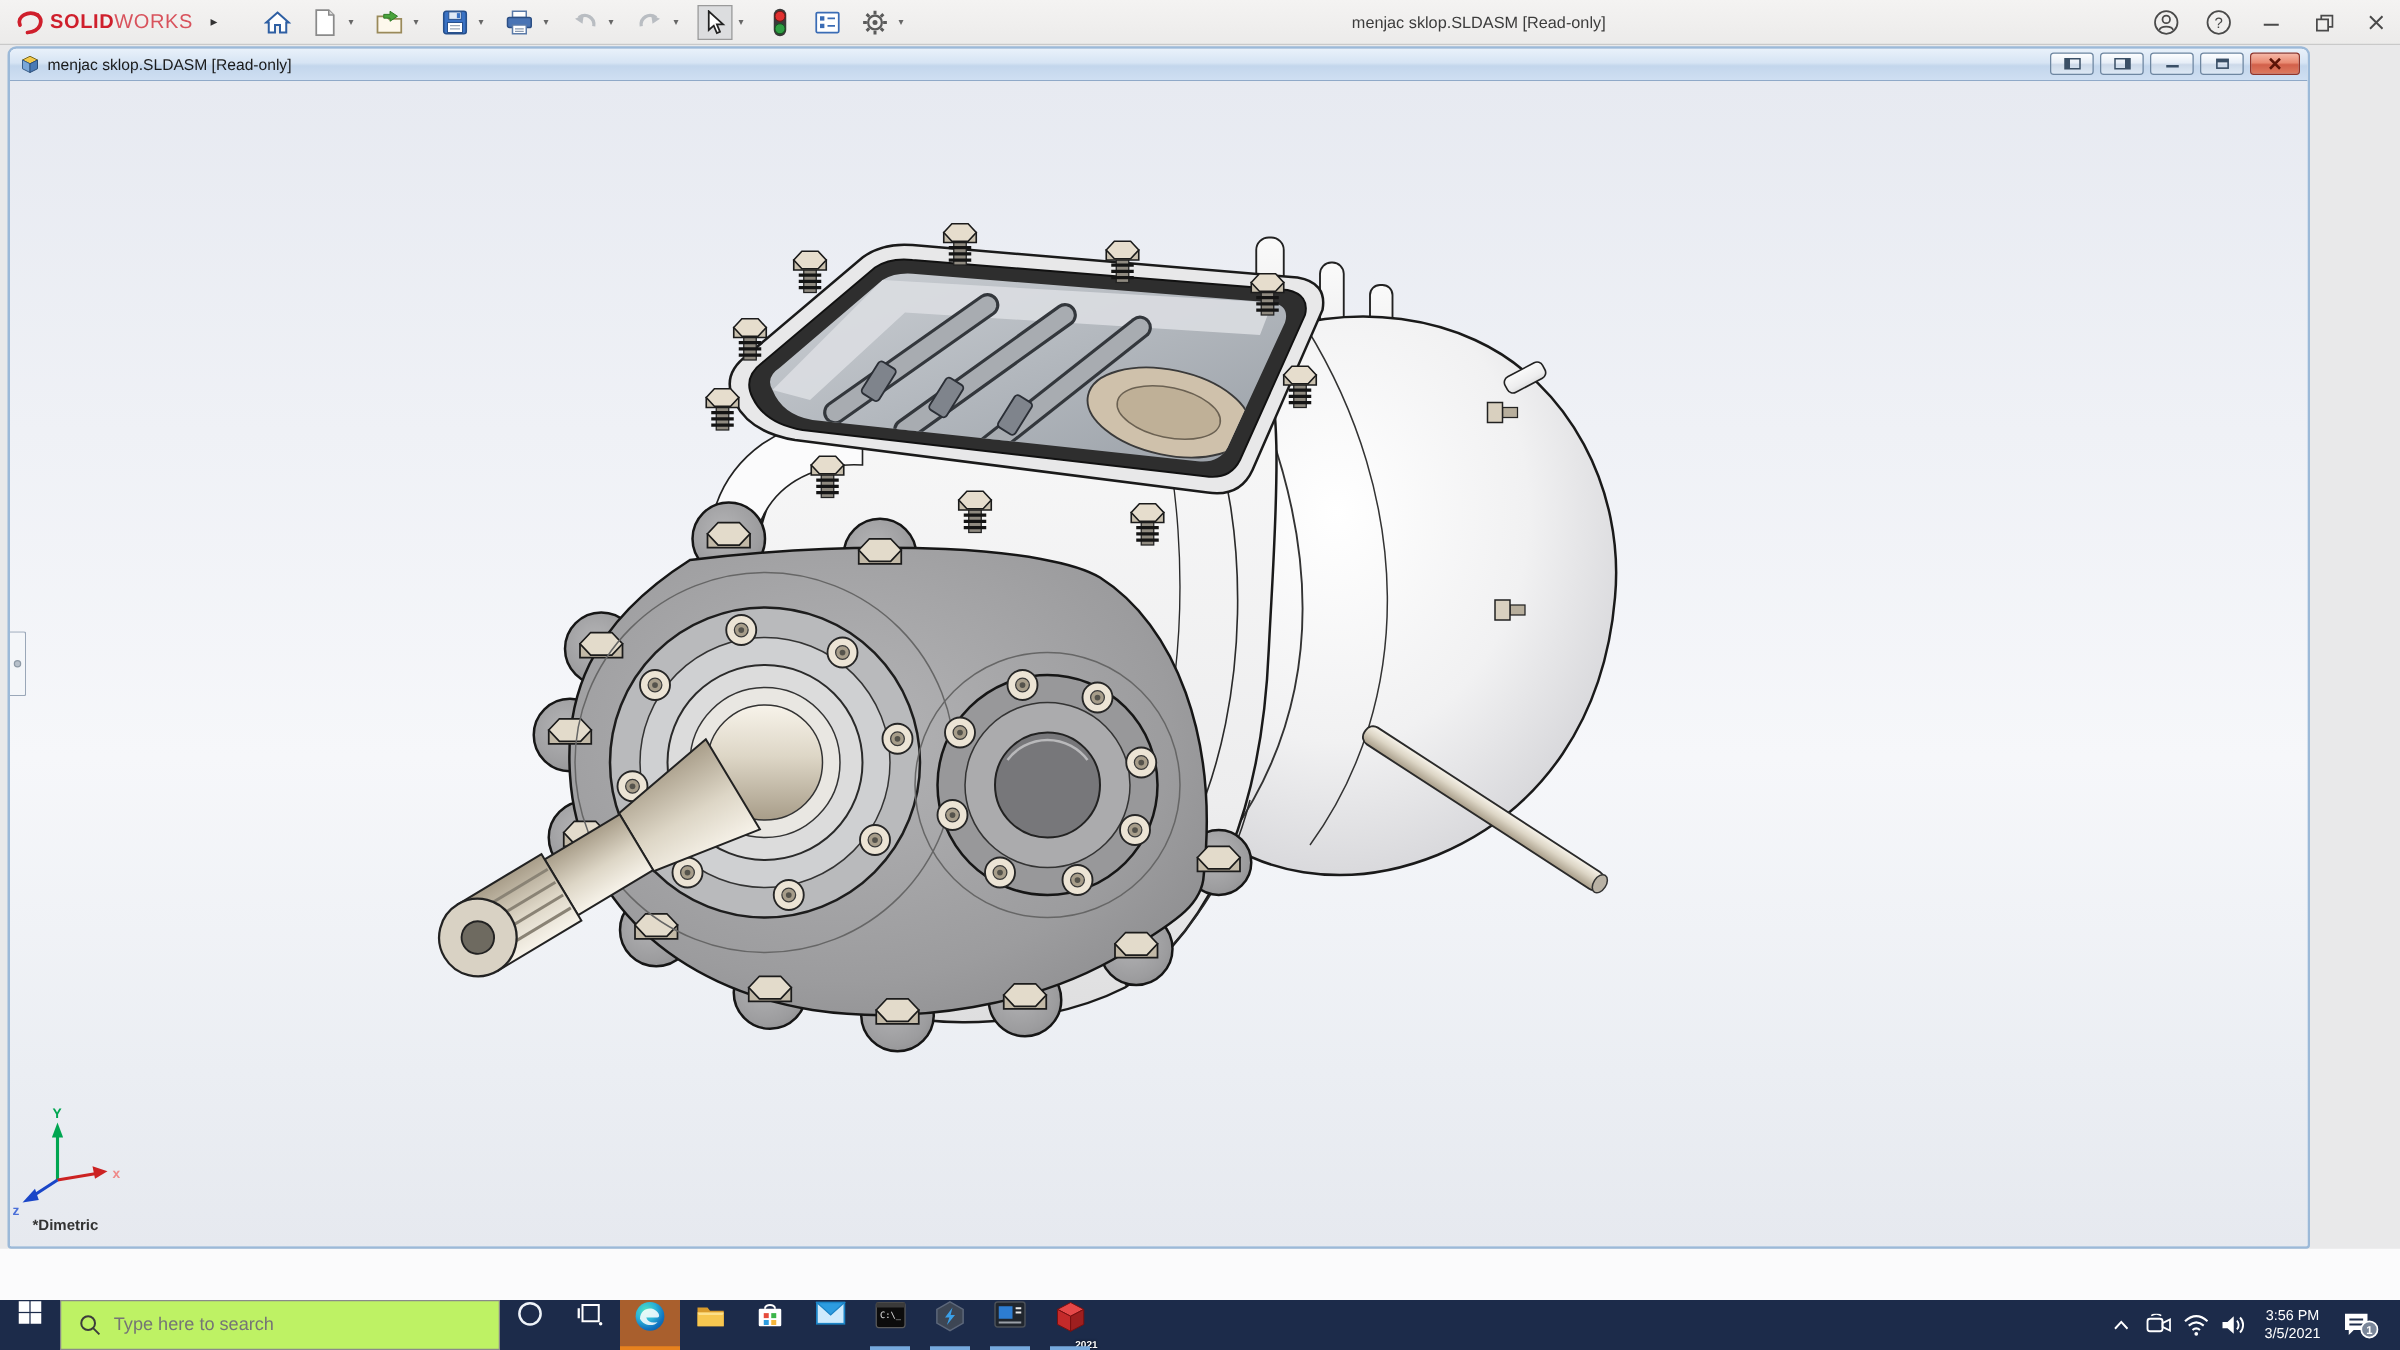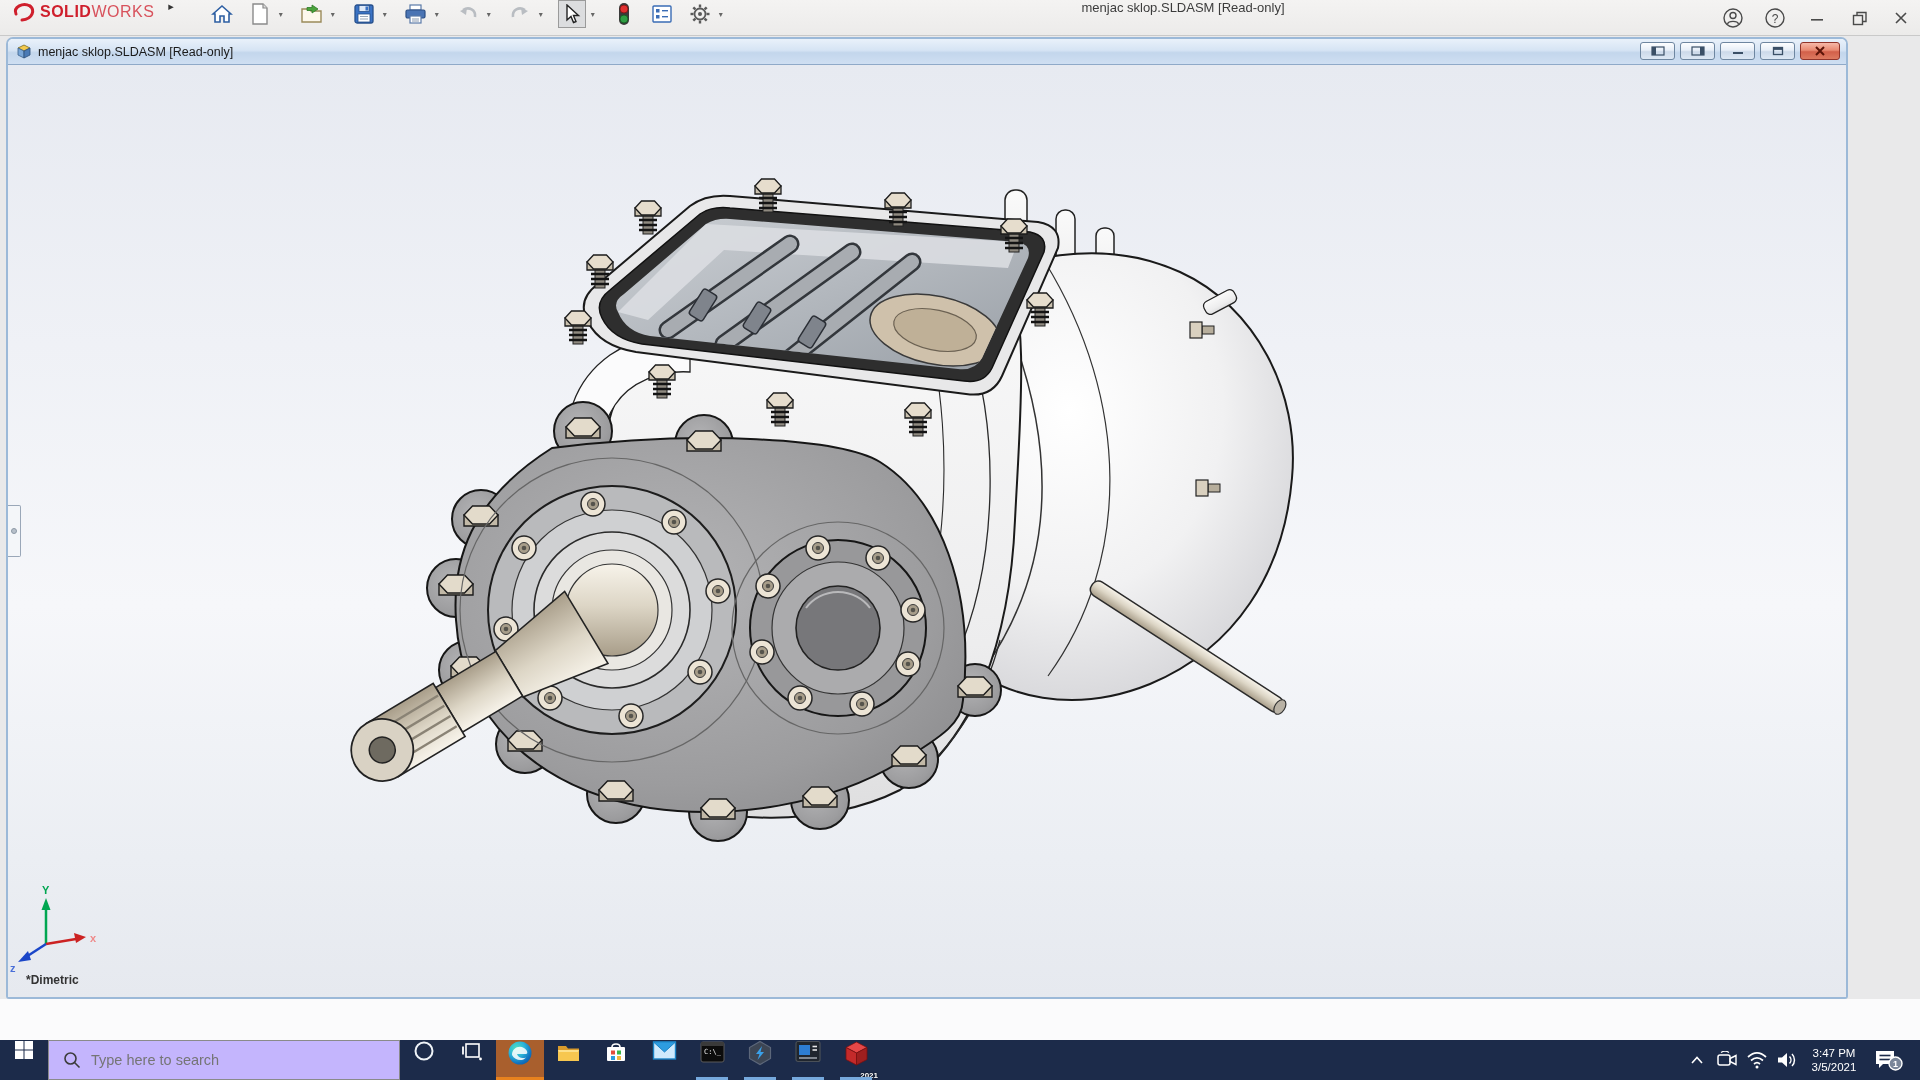--- a/index.html
+++ b/index.html
@@ -1,20 +1,20 @@
 <!DOCTYPE html>
 <html><head>
 <meta charset="utf-8">
 <style>
   * { margin:0; padding:0; box-sizing:border-box; }
   html,body { width:1920px; height:1080px; overflow:hidden; background:#000; }
   .screen { position:relative; width:1920px; height:1080px; font-family:"Liberation Sans", sans-serif; background:#e9e9ea; }
 
   
-  .titlebar { position:absolute; left:0; top:0; width:1920px; height:36px; background:linear-gradient(180deg,#f4f3f2,#eceBea); background-color:#f1f0ef; border-bottom:1px solid #c9c9c9; display:flex; align-items:flex-start; }
+  .titlebar { position:absolute; left:0; top:0; width:1920px; height:36px; background:linear-gradient(180deg,#f4f3f2,#eceBea); background-color:#f1f0ef; border-bottom:1px solid #c9c9c9; display:flex; align-items:center; }
   .brand { display:flex; align-items:center; margin-left:10px; }
   .brand .mark { width:26px; height:24px; margin-right:4px; }
   .brand .b1 { color:#cf1f2c; font-weight:bold; font-size:16px; letter-spacing:.5px; }
   .brand .b2 { color:#d8525c; font-size:16px; letter-spacing:.5px; }
   .flyout { margin-left:14px; color:#333; font-size:11px; cursor:pointer; }
   .qat { display:flex; align-items:center; margin-left:34px; }
   .tbtn { width:28px; height:28px; display:flex; align-items:center; justify-content:center; border:1px solid transparent; }
   .tbtn.active { background:#dcdddf; border:1px solid #9a9a9a; }
   .tdrop { width:14px; height:28px; display:flex; align-items:center; justify-content:center; font-size:8px; color:#666; }
   .tgap { width:10px; }
@@ -41,21 +41,21 @@
   .fm-tab { position:absolute; left:0; top:440px; width:13px; height:52px; background:#f4f6f9; border:1px solid #9aa7b8; border-left:none; border-radius:0 2px 2px 0; display:flex; align-items:center; justify-content:center; cursor:pointer; }
   .fm-tab .dot { width:6px; height:6px; border-radius:50%; background:#b7c0ca; border:1px solid #8d99a6; }
   .view-label { position:absolute; left:18px; top:908px; font-size:12px; font-weight:bold; color:#333; }
 
   
   .taskbar { position:absolute; left:0; top:1040px; width:1920px; height:40px; background:#1c2b4a; display:flex; align-items:stretch; }
   .tb-item { width:48px; display:flex; align-items:flex-start; justify-content:center; position:relative; cursor:pointer; }
   .tb-item .runline { position:absolute; left:8px; right:8px; bottom:0; height:3px; background:#76a9dd; }
   .tb-item.edge { background:#a95f2d; }
   .tb-item.edge .runline { background:#e8821e; left:0; right:0; }
-  .tb-search { width:352px; background:#c4b5fd; border:1px solid #8a8a8a; display:flex; align-items:center; cursor:text; }
+  .tb-search { width:352px; background:#bef264; border:1px solid #8a8a8a; display:flex; align-items:center; cursor:text; }
   .tb-search input { border:none; outline:none; background:transparent; font-size:14.5px; color:#4a4a4a; font-family:"Liberation Sans",sans-serif; width:280px; }
   .tb-search svg { margin:0 10px 0 14px; }
   .tray { position:absolute; right:0; top:0; height:40px; display:flex; align-items:center; padding-right:10px; }
   .tray .ticon { width:30px; height:40px; display:flex; align-items:center; justify-content:center; cursor:pointer; }
   .clock { width:64px; text-align:center; color:#fff; font-size:11.5px; line-height:14px; cursor:pointer; }
   .sw2021 { position:absolute; bottom:0; right:2px; color:#fff; font-size:8px; font-weight:bold; text-shadow:0 0 2px #000; }
 </style>
 </head>
 <body>
 
@@ -601,21 +601,21 @@
         </svg>
       </div>
       <div class="ticon">
         <svg width="22" height="18" viewBox="0 0 22 18">
           <polygon points="2,6.5 6,6.5 11,2 11,16 6,11.5 2,11.5" fill="#fff"></polygon>
           <path d="M13.5 5.5 a 5 5 0 0 1 0 7" fill="none" stroke="#fff" stroke-width="1.5"></path>
           <path d="M16 3 a 8.5 8.5 0 0 1 0 12" fill="none" stroke="#fff" stroke-width="1.5"></path>
         </svg>
       </div>
       <div class="clock">
-        <div>3:47 PM</div>
+        <div>3:56 PM</div>
         <div>3/5/2021</div>
       </div>
       <div class="ticon" style="width:44px">
         <svg width="30" height="24" viewBox="0 0 30 24">
           <path d="M3 3 H21 V16 H10 L6 20 V16 H3 Z" fill="#fff"></path>
           <line x1="6.5" y1="7.5" x2="17.5" y2="7.5" stroke="#1c2b4a" stroke-width="1.6"></line>
           <line x1="6.5" y1="11.5" x2="17.5" y2="11.5" stroke="#1c2b4a" stroke-width="1.6"></line>
           <circle cx="22.5" cy="15.5" r="6.5" fill="#7a8699" stroke="#fff" stroke-width="1.4"></circle>
           <text x="22.5" y="19" text-anchor="middle" font-size="9" font-weight="bold" fill="#fff" font-family="Liberation Sans, sans-serif">1</text>
         </svg>

